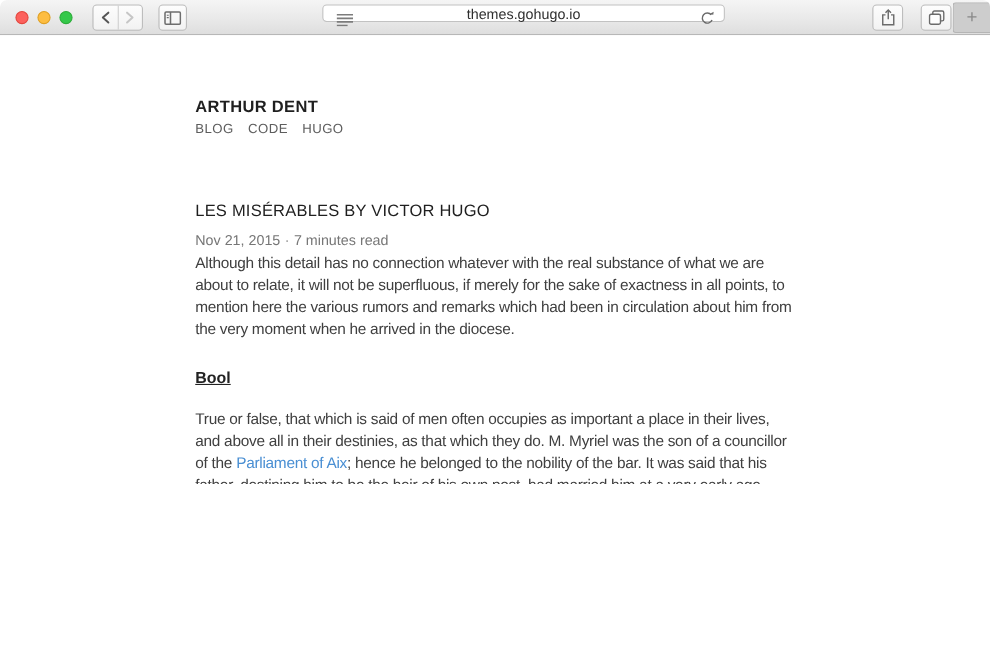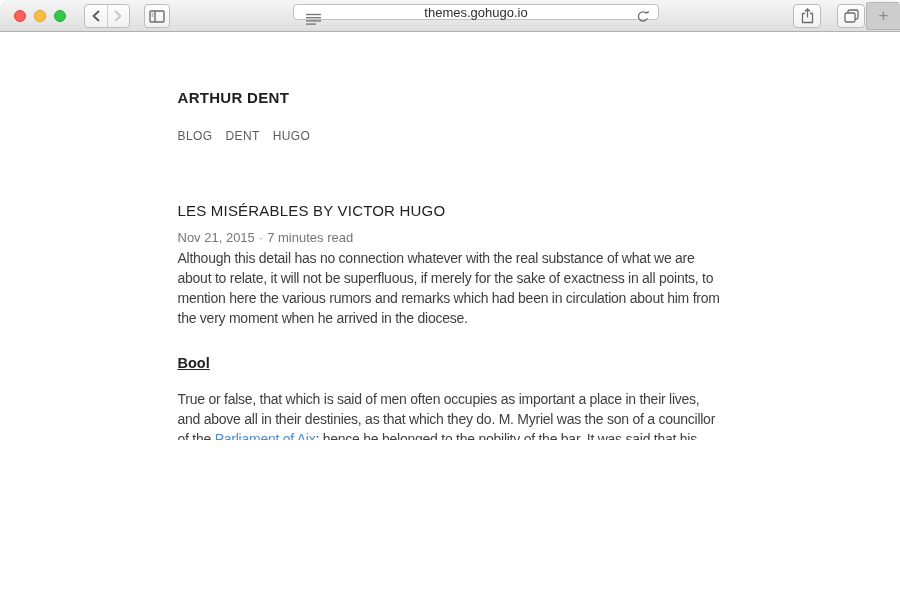--- a/index.html
+++ b/index.html
@@ -38,21 +38,21 @@
   .urlbar .url-text { flex:1; text-align:center; font-size:13px; color:#2e2e2e; }
   .reader-icon { position:absolute; left:12px; top:6px; }
   .refresh-icon { position:absolute; right:8px; top:5px; }
 
   
   .page { height:408px; overflow:hidden; background:#fff; }
   .column { width:545px; margin:0 auto; padding-top:57px;
     color:#3f3f3f; font-size:14px; letter-spacing:-0.25px; line-height:20px; }
 
   .site-title { font-size:15px; font-weight:700; color:#1f1f1f; letter-spacing:0.3px; line-height:18px; }
-  .site-nav { margin-top:19px; display:flex; gap:13px; }
+  .site-nav { margin-top:0; display:flex; gap:13px; }
   .site-nav a { font-size:12px; color:#5d5d5d; letter-spacing:0.4px; text-decoration:none; }
 
   .post { margin-top:56px; }
   .post-title { font-size:15px; font-weight:400; color:#1f1f1f; letter-spacing:0.2px; line-height:18px; }
   .post-meta { margin-top:8px; font-size:13px; color:#767676; letter-spacing:0; }
   .post-meta .sep { margin:0 4px; color:#9a9a9a; }
 
   .para { }
   .sub-heading { margin-top:26px; font-size:14.5px; font-weight:700; color:#222; letter-spacing:0; line-height:18px;text-decoration:underline; }
   .para2 { margin-top:17px; }
@@ -132,21 +132,21 @@
     </div>
   </div>
 
   <div class="page">
     <div class="column">
 
       <header>
         <h1 class="site-title">ARTHUR DENT</h1>
         <nav class="site-nav">
           <a href="#">BLOG</a>
-          <a href="#">DENT</a>
+          <a href="#">CODE</a>
           <a href="#">HUGO</a>
         </nav>
       </header>
 
       <article class="post">
         <h2 class="post-title">LES MISÉRABLES BY VICTOR HUGO</h2>
 
         <div class="post-meta">
           <span>Nov 21, 2015</span><span class="sep">·</span><span>7 minutes read</span>
         </div>

